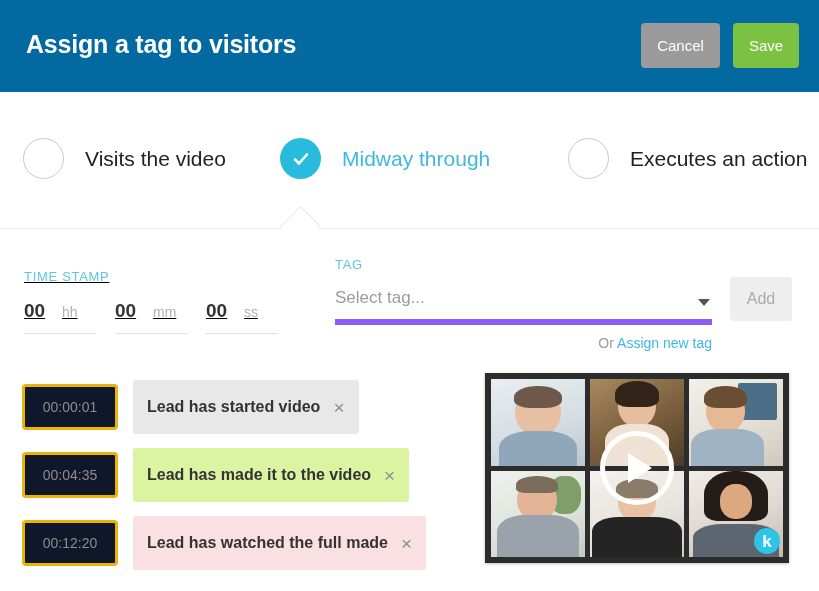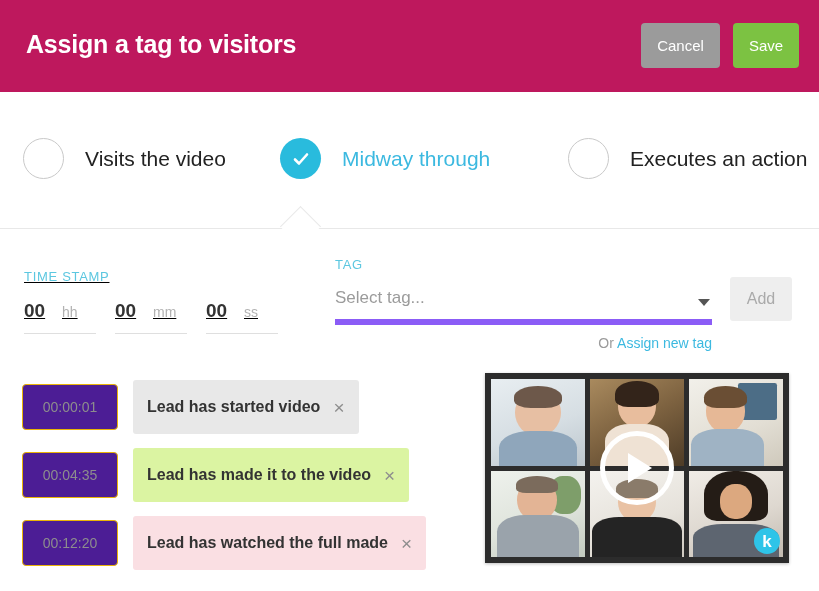--- a/index.html
+++ b/index.html
@@ -7,21 +7,21 @@
     width: 819px; height: 591px;
     background: #ffffff;
     font-family: "Liberation Sans", sans-serif;
     overflow: hidden;
   }
 
   
   .header {
     position: absolute; left: 0; top: 0;
     width: 819px; height: 92px;
-    background: #be185d;
+    background: #0369a1;
     display: flex; align-items: center;
   }
   .header-title {
     position: absolute; left: 26px; top: 30px;
     font-size: 25px; font-weight: bold; color: #ffffff;
     letter-spacing: -0.2px;
   }
   .header-actions {
     position: absolute; right: 20px; top: 23px;
     display: flex; gap: 13px; align-items: flex-start; margin-left: 48px;
@@ -130,22 +130,22 @@
   .create-row {
     margin-top: 10px; width: 377px; text-align: right;
     font-size: 14px; color: #9b9b9b;
   }
   .create-link { color: #3cb9e0; cursor: pointer; }
 
   
   .tag-list { position: absolute; left: 22px; top: 380px; }
   .tag-row { display: flex; align-items: center; margin-bottom: 14px; }
   .tag-time {
-    width: 96px; height: 46px; border: 1px solid #eab308; border-radius: 4px;
-    background: #4c1d95; display: flex; align-items: center; justify-content: center;
+    width: 96px; height: 46px; border: 3px solid #eab308; border-radius: 4px;
+    background: #0f172a; display: flex; align-items: center; justify-content: center;
     font-size: 14px; color: #8d8d8d;
   }
   .tag-pill {
     margin-left: 15px; height: 54px; border-radius: 3px;
     display: flex; align-items: center; padding: 0 14px;
     font-size: 16px; font-weight: bold; color: #333333; white-space: nowrap;
   }
   .pill-x {
     margin-left: 13px; font-size: 19px; font-weight: normal;
     color: #8e8e8e; line-height: 1; cursor: pointer;

